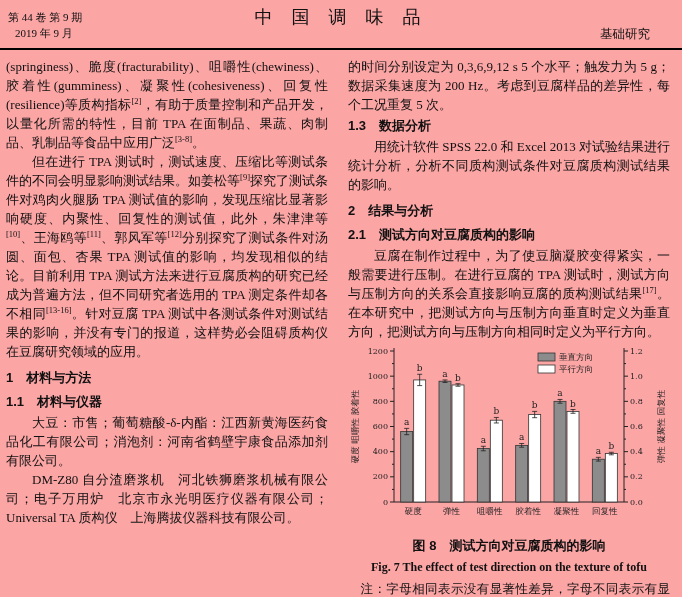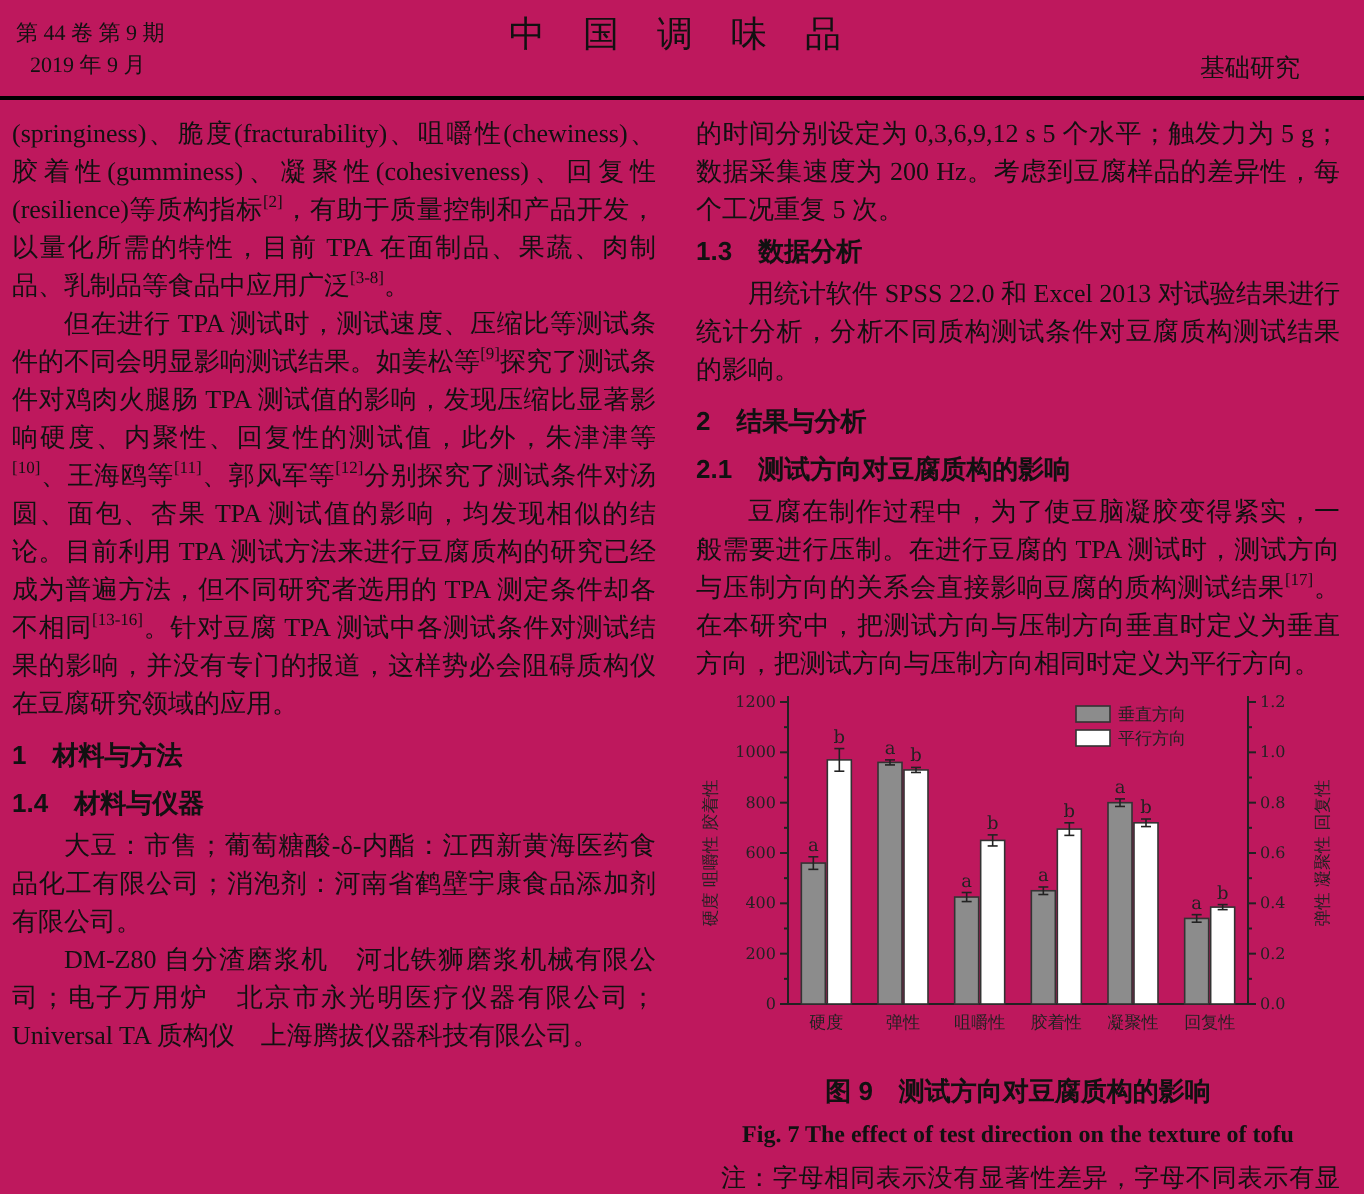--- a/index.html
+++ b/index.html
@@ -1,16 +1,16 @@
 <!DOCTYPE html>
 <html><head>
 <meta charset="utf-8">
 <style>
   html,body{margin:0;padding:0;background:#fff;}
-  .page{position:relative;width:682px;height:597px;background:#be185d;overflow:hidden;
+  .page{position:relative;width:682px;height:597px;background:#fca5a5;overflow:hidden;
         font-family:"Liberation Serif","DejaVu Serif",serif;color:#111;}
   
   .hdr-left{position:absolute;left:8px;top:9px;font-size:11px;line-height:16px;}
   .hdr-left .l2{padding-left:7px;}
   .hdr-center{position:absolute;left:0;right:0;top:5px;text-align:center;}
   .journal-cn{font-size:18px;letter-spacing:7px;font-weight:500;
               font-family:"Liberation Sans","DejaVu Sans",sans-serif;}
   .journal-en{font-size:13px;font-weight:700;margin-top:1px;}
   .hdr-right{position:absolute;right:32px;top:26px;font-size:12.5px;
              font-family:Liberation Mono, monospace;}
@@ -49,21 +49,21 @@
 
   <div class="hdr-right">基础研究</div>
 
   <div class="rule"></div>
 
   <main class="columns">
     <section class="col" id="left-col">
         <p class="para noindent">(springiness)、脆度(fracturability)、咀嚼性(chewiness)、胶着性(gumminess)、凝聚性(cohesiveness)、回复性(resilience)等质构指标<sup>[2]</sup>，有助于质量控制和产品开发，以量化所需的特性，目前 TPA 在面制品、果蔬、肉制品、乳制品等食品中应用广泛<sup>[3-8]</sup>。</p>
         <p class="para">但在进行 TPA 测试时，测试速度、压缩比等测试条件的不同会明显影响测试结果。如姜松等<sup>[9]</sup>探究了测试条件对鸡肉火腿肠 TPA 测试值的影响，发现压缩比显著影响硬度、内聚性、回复性的测试值，此外，朱津津等<sup>[10]</sup>、王海鸥等<sup>[11]</sup>、郭风军等<sup>[12]</sup>分别探究了测试条件对汤圆、面包、杏果 TPA 测试值的影响，均发现相似的结论。目前利用 TPA 测试方法来进行豆腐质构的研究已经成为普遍方法，但不同研究者选用的 TPA 测定条件却各不相同<sup>[13-16]</sup>。针对豆腐 TPA 测试中各测试条件对测试结果的影响，并没有专门的报道，这样势必会阻碍质构仪在豆腐研究领域的应用。</p>
         <div class="h1">1　材料与方法</div>
-        <div class="h2">1.4　材料与仪器</div>
+        <div class="h2">1.1　材料与仪器</div>
         <p class="para">大豆：市售；葡萄糖酸-δ-内酯：江西新黄海医药食品化工有限公司；消泡剂：河南省鹤壁宇康食品添加剂有限公司。</p>
         <p class="para">DM-Z80 自分渣磨浆机　河北铁狮磨浆机械有限公司；电子万用炉　北京市永光明医疗仪器有限公司；Universal TA 质构仪　上海腾拔仪器科技有限公司。</p>
       </section>
     <section class="col" id="right-col">
       <div>
           <p class="para noindent">的时间分别设定为 0,3,6,9,12 s 5 个水平；触发力为 5 g；数据采集速度为 200 Hz。考虑到豆腐样品的差异性，每个工况重复 5 次。</p>
           <div class="h2">1.3　数据分析</div>
           <p class="para">用统计软件 SPSS 22.0 和 Excel 2013 对试验结果进行统计分析，分析不同质构测试条件对豆腐质构测试结果的影响。</p>
           <div class="h1">2　结果与分析</div>
           <div class="h2">2.1　测试方向对豆腐质构的影响</div>
@@ -180,20 +180,20 @@
               <line x1="263.33333333333337" y1="107.29583333333332" x2="263.33333333333337" y2="109.8125" stroke="#222222" stroke-width="0.8"></line>
               <line x1="260.83333333333337" y1="107.29583333333332" x2="265.83333333333337" y2="107.29583333333332" stroke="#222222" stroke-width="0.8"></line>
               <line x1="260.83333333333337" y1="109.8125" x2="265.83333333333337" y2="109.8125" stroke="#222222" stroke-width="0.8"></line>
               <text x="263.33333333333337" y="104.29583333333332" text-anchor="middle" font-size="9" font-family="&quot;DejaVu Serif&quot;,&quot;Liberation Serif&quot;,serif" fill="#222">b</text>
               <text x="256.83333333333337" y="169" text-anchor="middle" font-size="8.5" font-family="&quot;DejaVu Sans&quot;,&quot;Liberation Sans&quot;,sans-serif" fill="#222">回复性</text>
               <rect x="190" y="8" width="17" height="8" fill="#8c8c8c" stroke="#333" stroke-width="0.8"></rect>
               <text x="211" y="15" font-size="8.5" font-family="&quot;DejaVu Sans&quot;,&quot;Liberation Sans&quot;,sans-serif" fill="#222">垂直方向</text>
               <rect x="190" y="20" width="17" height="8" fill="#ffffff" stroke="#333" stroke-width="0.8"></rect>
               <text x="211" y="27" font-size="8.5" font-family="&quot;DejaVu Sans&quot;,&quot;Liberation Sans&quot;,sans-serif" fill="#222">平行方向</text>
             </svg></div>
-        <div class="fig-caption-cn">图 9　测试方向对豆腐质构的影响</div>
+        <div class="fig-caption-cn">图 8　测试方向对豆腐质构的影响</div>
         <div class="fig-caption-en">Fig. 7 The effect of test direction on the texture of tofu</div>
         <div class="fig-note">注：字母相同表示没有显著性差异，字母不同表示有显著</div>
       </figure>
     </section>
   </main>
 
 </div>
 
 </body></html>

